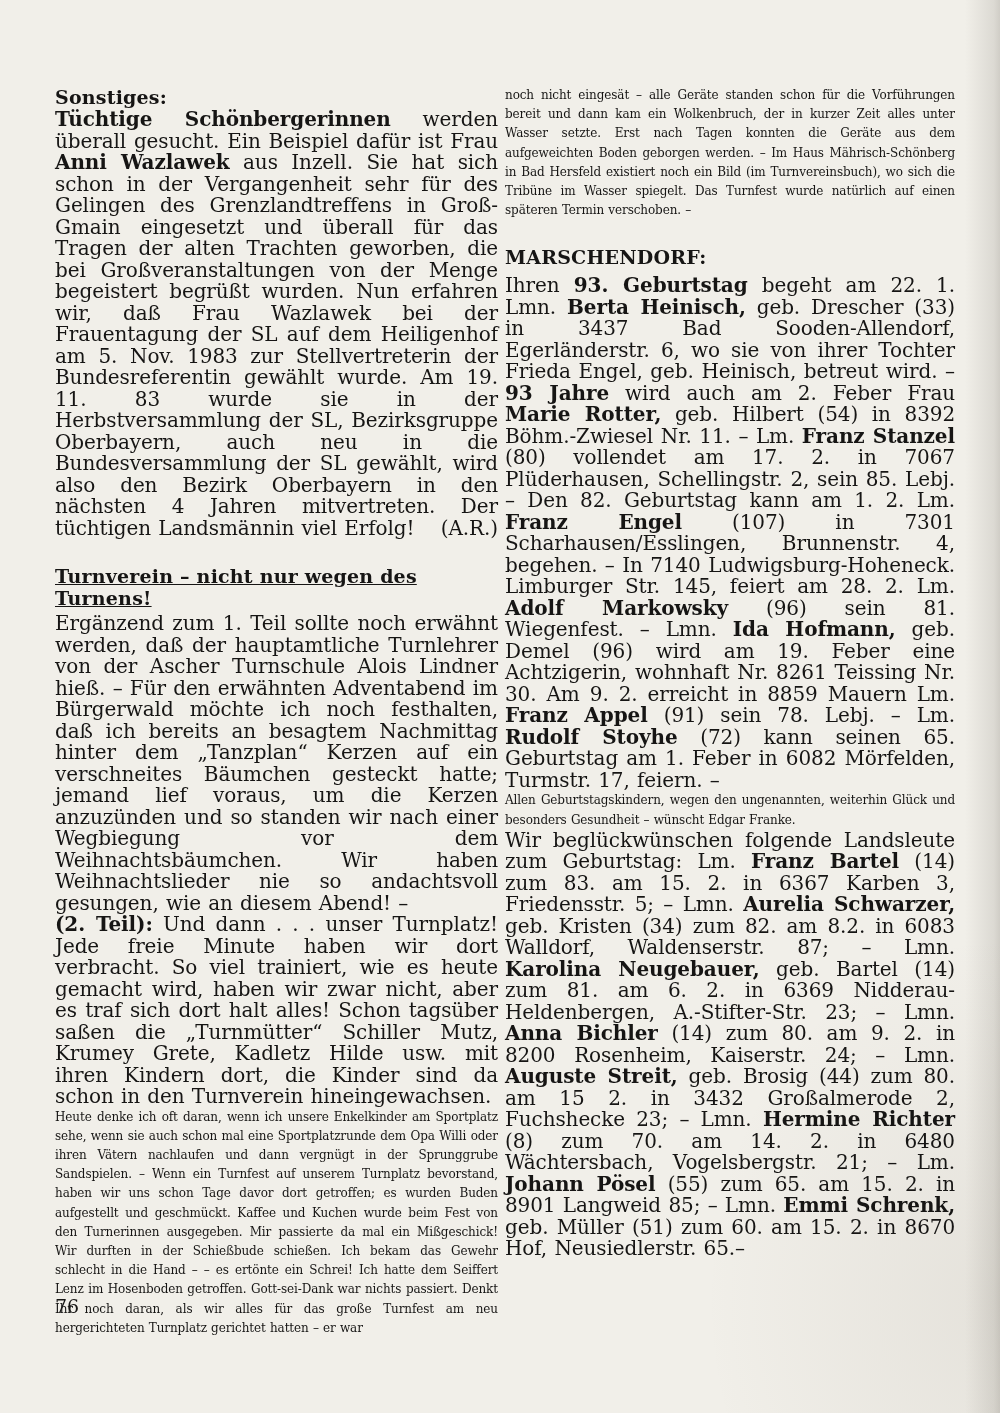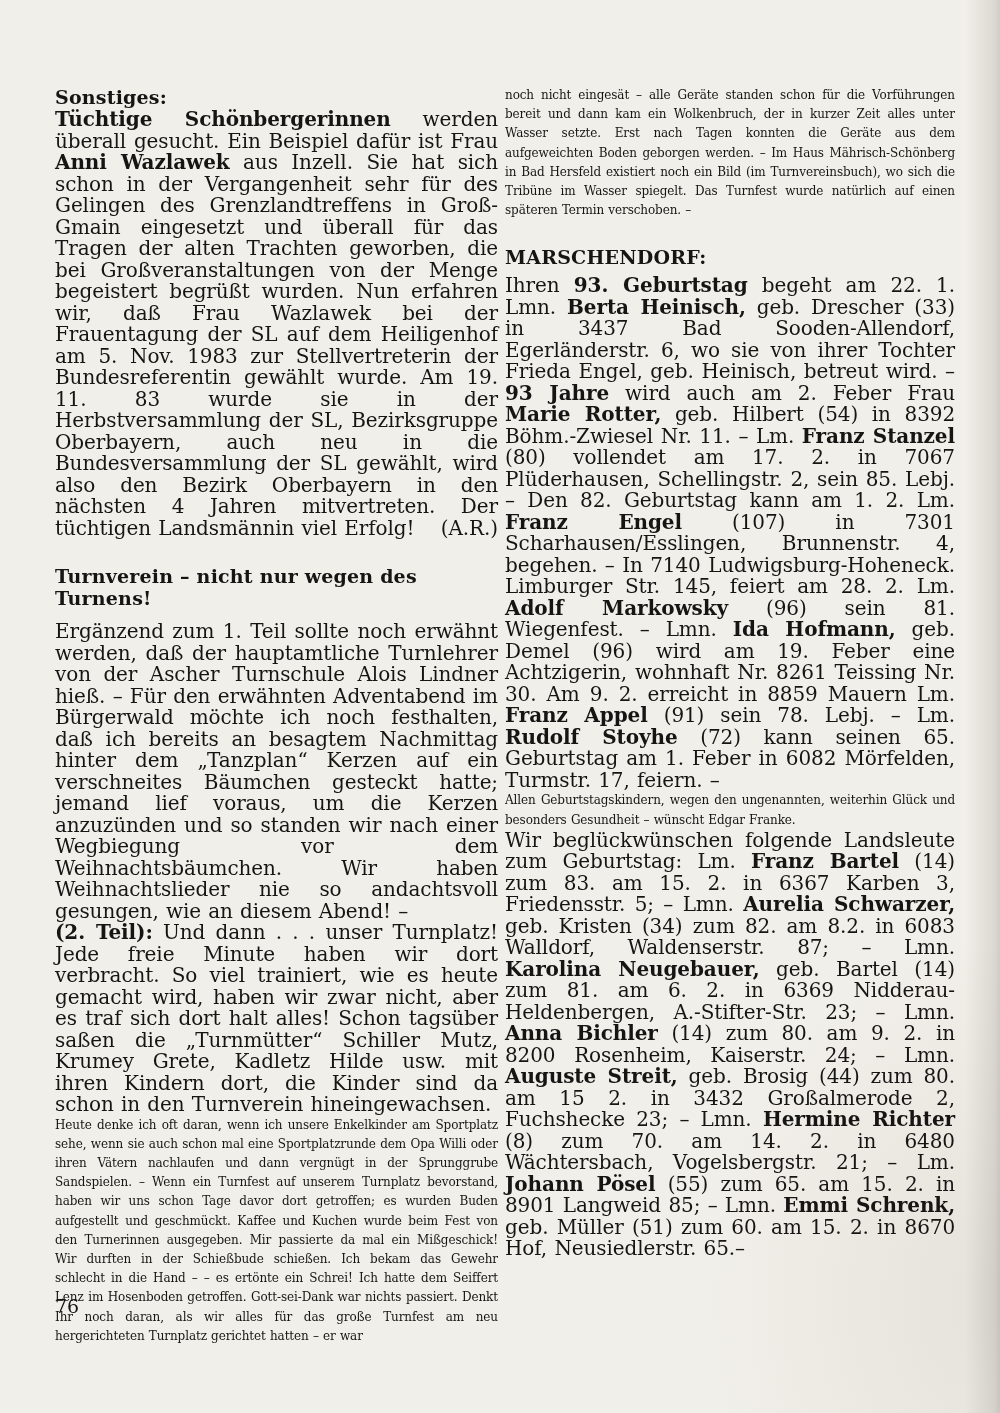--- a/index.html
+++ b/index.html
@@ -52,21 +52,21 @@
     word-spacing: 0.5px;
   }
   .heading {
     font-size: 19px;
     line-height: 22px;
     font-weight: bold;
     margin-top: 26px;
     margin-bottom: 7px;
     letter-spacing: 0.2px;
   }
-  .heading.tight { margin-bottom: 12px; }
+  .heading.tight { margin-bottom: 4px; text-decoration: underline; }
   .heading.first { margin-top: 0; margin-bottom: 1px; }
 
   .b { font-weight: bold; }
   .sig { float: right; }
 
   .page-number {
     position: absolute;
     left: 55px;
     top: 1295px;
     font-size: 19px;

